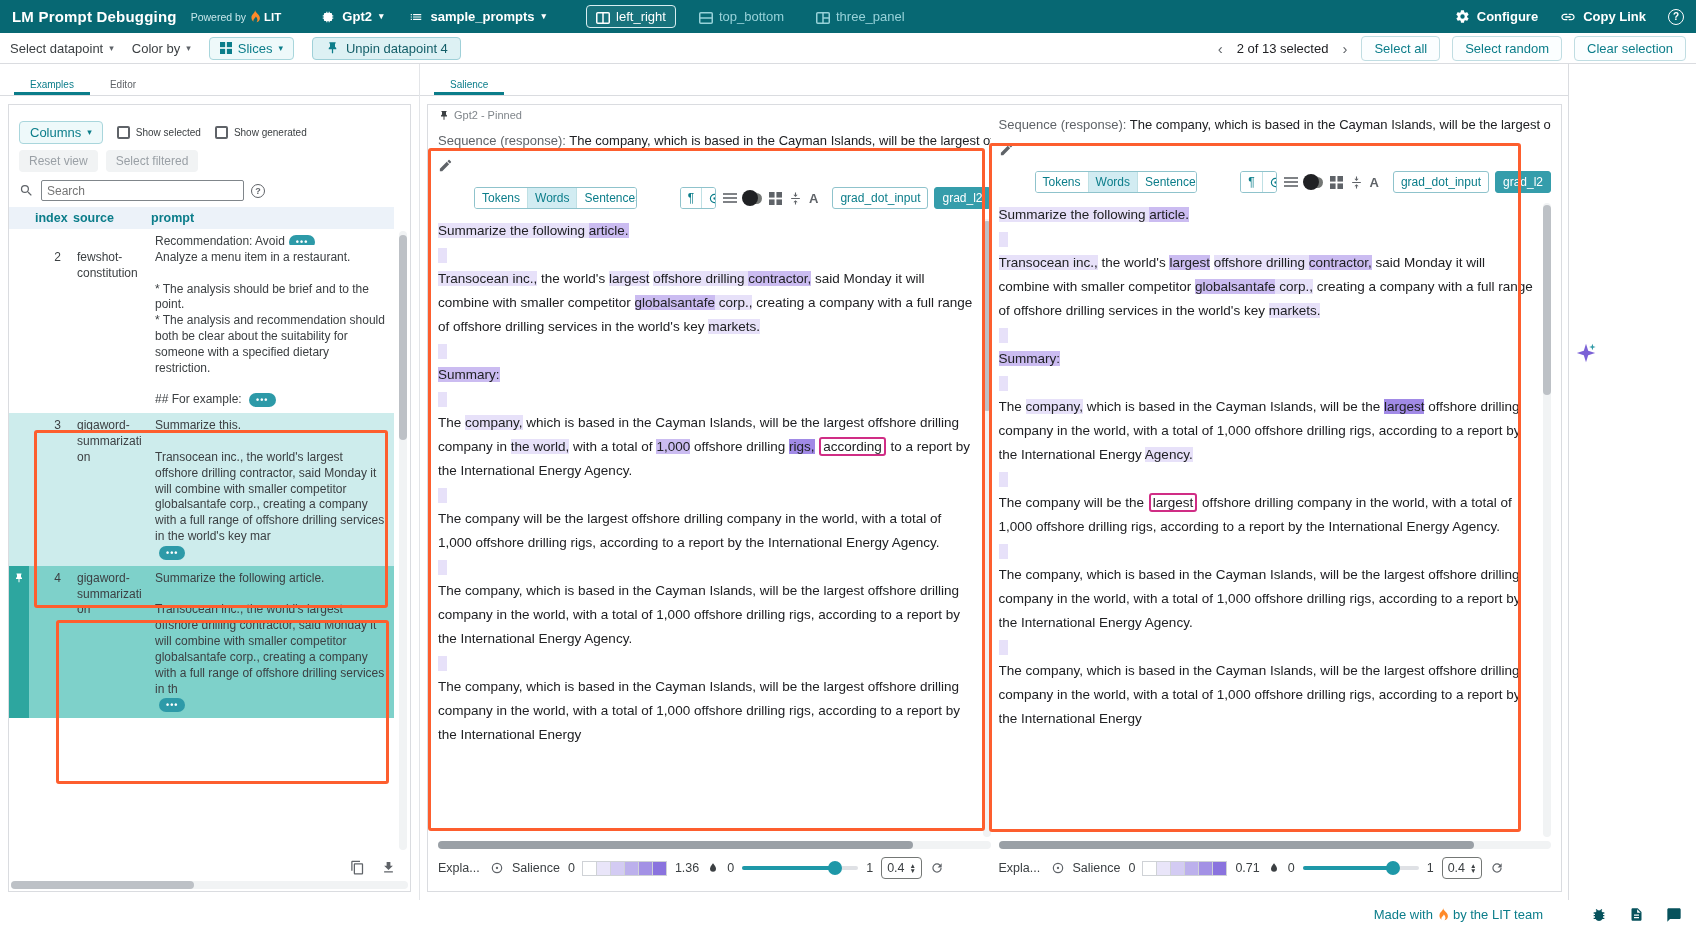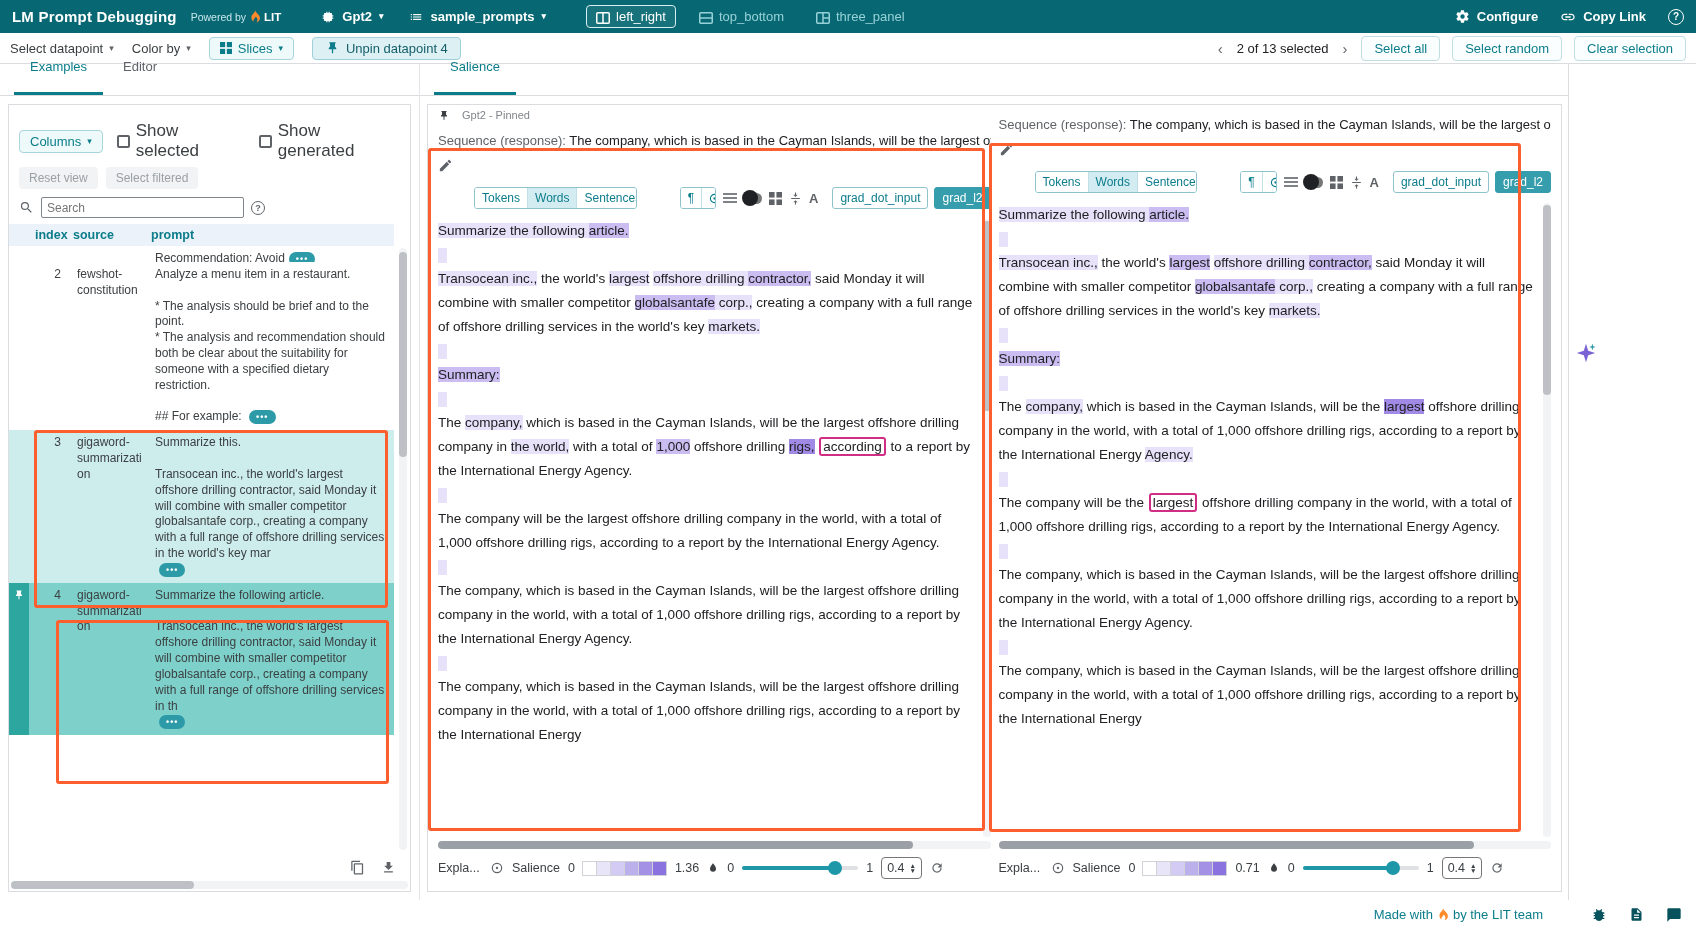--- a/index.html
+++ b/index.html
@@ -30,30 +30,30 @@
 .unpin-btn{display:flex;align-items:center;gap:6px;background:#ddf1f4;border:1px solid #9fd0d8;color:#135e68;border-radius:4px;padding:3px 12px;font-size:13px;}
 .sel-right{margin-left:auto;display:flex;align-items:center;gap:12px;}
 .chev{color:#5f6368;font-size:15px;padding:0 2px;}
 .sel-status{color:#202124;}
 .outline-btn{border:1px solid #c0dde2;color:#0b7d8a;background:#fbfeff;border-radius:4px;padding:4px 12px;font-size:13px;}
 
 
 .main{display:flex;height:836px;}
 .left-col{width:420px;display:flex;flex-direction:column;border-right:1px solid #e3e5e8;}
 .tabs-row{height:32px;display:flex;align-items:flex-end;padding-left:14px;border-bottom:1px solid #dadce0;gap:4px;}
-.tab{font-size:13px;color:#5f6368;padding:6px 16px 18px;border-bottom:3px solid transparent;}
+.tab{font-size:10px;color:#5f6368;padding:6px 16px 2px;border-bottom:3px solid transparent;}
 .tab.active{color:#0b7d8a;border-bottom-color:#0b7d8a;}
 .card{border:1px solid #dadce0;margin:8px;flex:1;display:flex;flex-direction:column;position:relative;min-height:0;background:#fff;}
 .card-head{display:flex;align-items:center;justify-content:space-between;padding:9px 12px;}
 .card-title{font-size:14px;color:#202124;}
 .icon-btn{display:inline-flex;align-items:center;justify-content:center;color:#5f6368;}
 .ctl{padding:0 10px;display:flex;align-items:center;gap:14px;}
 .ctl.row1{margin-bottom:6px;margin-top:16px;}
 .cb{width:13px;height:13px;border:2px solid #5f6368;border-radius:2px;display:inline-block;}
-.cb-label{display:flex;align-items:center;gap:6px;font-size:17px;color:#3c4043;}
+.cb-label{display:flex;align-items:center;gap:6px;font-size:10px;color:#3c4043;}
 .dis-btn{background:#f1f3f4;color:#9aa0a6;border-radius:4px;padding:4px 10px;font-size:12px;}
 .ctl.row2{margin-bottom:8px;gap:8px;}
 .search-row{padding:0 10px;display:flex;align-items:center;gap:7px;margin-bottom:6px;}
 .search-input{width:203px;height:21px;border:1px solid #80868b;border-radius:2px;font-size:12px;padding:0 5px;color:#202124;}
 .qmark{width:14px;height:14px;border:1.5px solid #5f6368;border-radius:50%;color:#5f6368;font-size:9px;display:flex;align-items:center;justify-content:center;font-weight:bold;}
 
 
 .dtable{flex:1;min-height:0;overflow:hidden;font-size:12px;position:relative;padding-right:16px;}
 .thead{display:grid;grid-template-columns:20px 44px 78px 1fr;background:#ecf2f9;color:#0b7d8a;font-weight:bold;font-size:12.5px;padding:4px 0;}
 .thead .hidx{padding-left:6px;}
@@ -74,21 +74,21 @@
 .card-hscroll{height:8px;background:#f1f3f4;margin:0 2px 2px;border-radius:4px;}
 .card-hscroll .hthumb{height:8px;width:46%;background:#bdc1c6;border-radius:4px;}
 
 
 .right-col{flex:1;display:flex;flex-direction:column;min-width:0;}
 .rcard{border:1px solid #dadce0;margin:8px 6px 8px 7px;flex:1;display:flex;flex-direction:column;min-height:0;background:#fff;}
 .rcard-head{display:flex;align-items:center;justify-content:space-between;padding:10px 16px 6px 14px;}
 .rhead-icons{display:flex;gap:18px;}
 .modules{flex:1;display:flex;gap:8px;padding:2px 10px 8px;min-height:0;}
 .module{flex:1;display:flex;flex-direction:column;min-width:0;position:relative;}
-.mod-head{height:16px;display:flex;align-items:center;gap:12px;font-size:11px;color:#80868b;}
+.mod-head{height:16px;display:flex;align-items:center;gap:4px;font-size:11px;color:#80868b;}
 .seq-line{margin-top:10px;font-size:13px;white-space:nowrap;overflow:hidden;}
 .seq-label{color:#5f6368;}
 .seq-text{color:#202124;}
 .edit-row{margin:10px 0 4px;}
 .mod-toolbar{display:flex;align-items:center;gap:7px;margin-top:6px;flex-wrap:nowrap;}
 .seg-group{display:flex;border:1px solid #8fc3cc;border-radius:3px;overflow:hidden;margin-left:36px;}
 .seg{font-size:12px;color:#0b7d8a;background:#fff;padding:3px 7px;border-right:1px solid #bfe0e4;display:flex;align-items:center;}
 .seg:last-child{border-right:none;}
 .seg.on{background:#d2ecf2;}
 .switch{width:24px;height:11px;border-radius:6px;background:#747775;position:relative;display:inline-block;}

